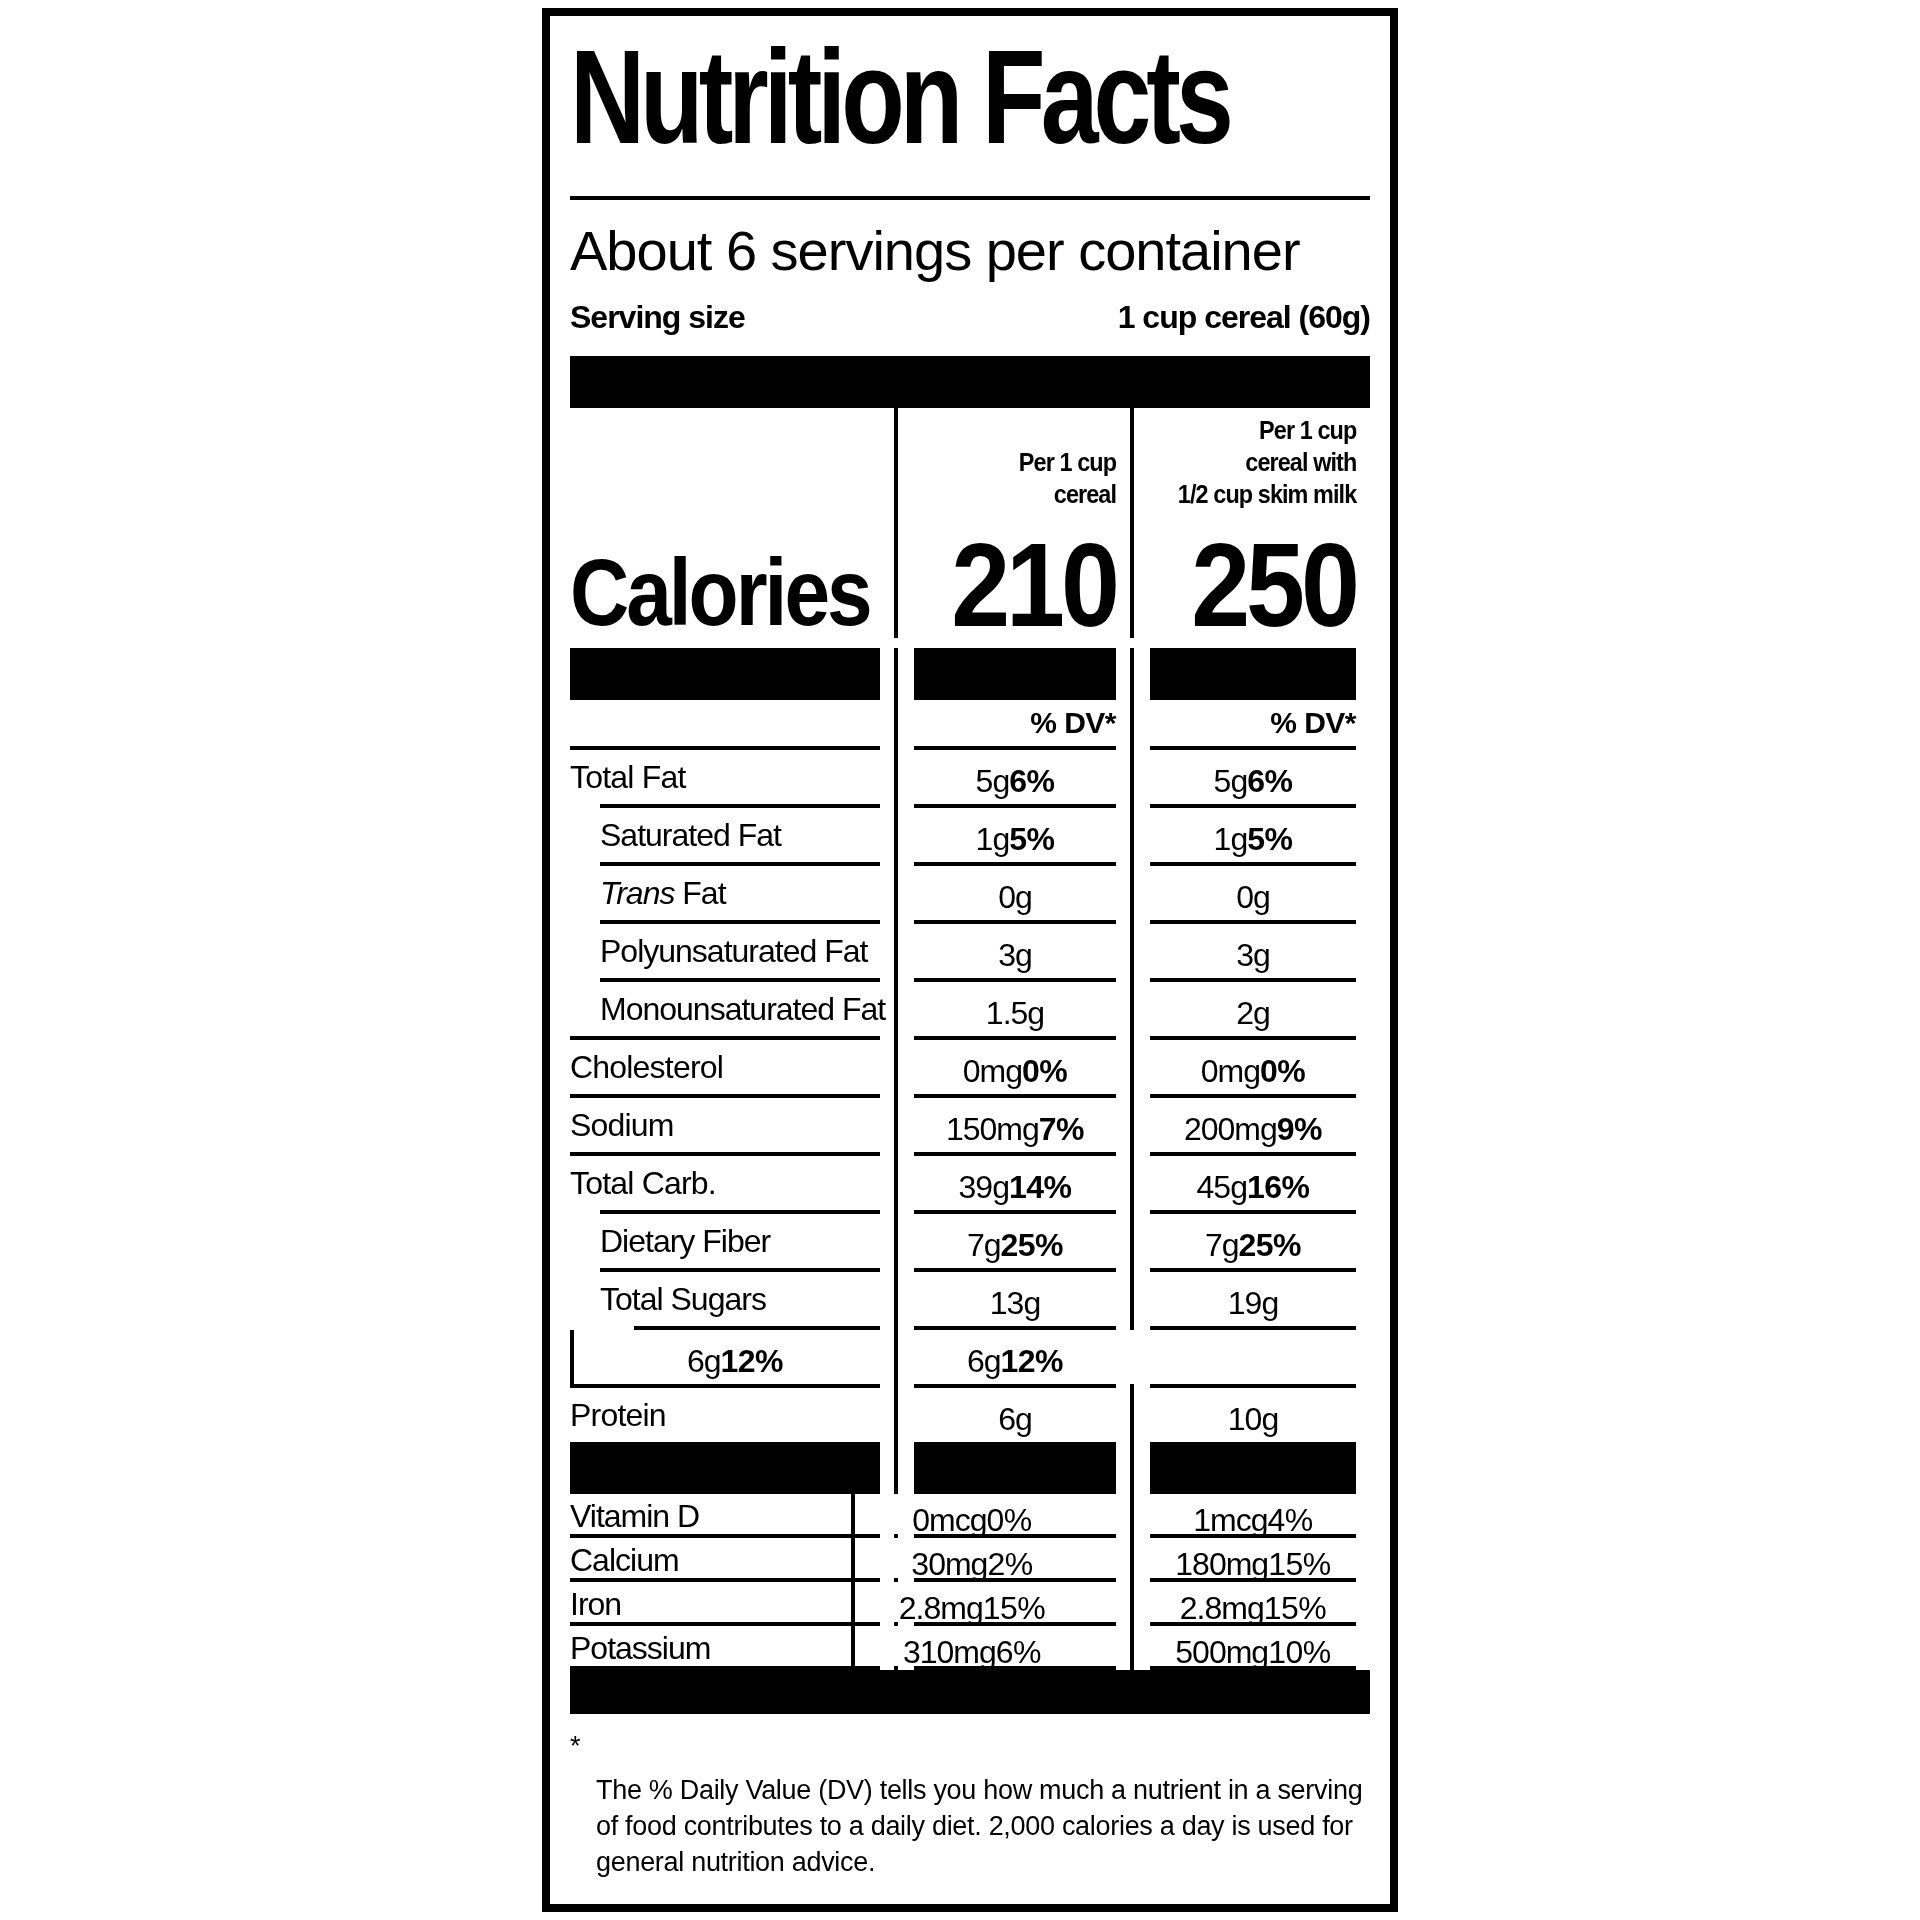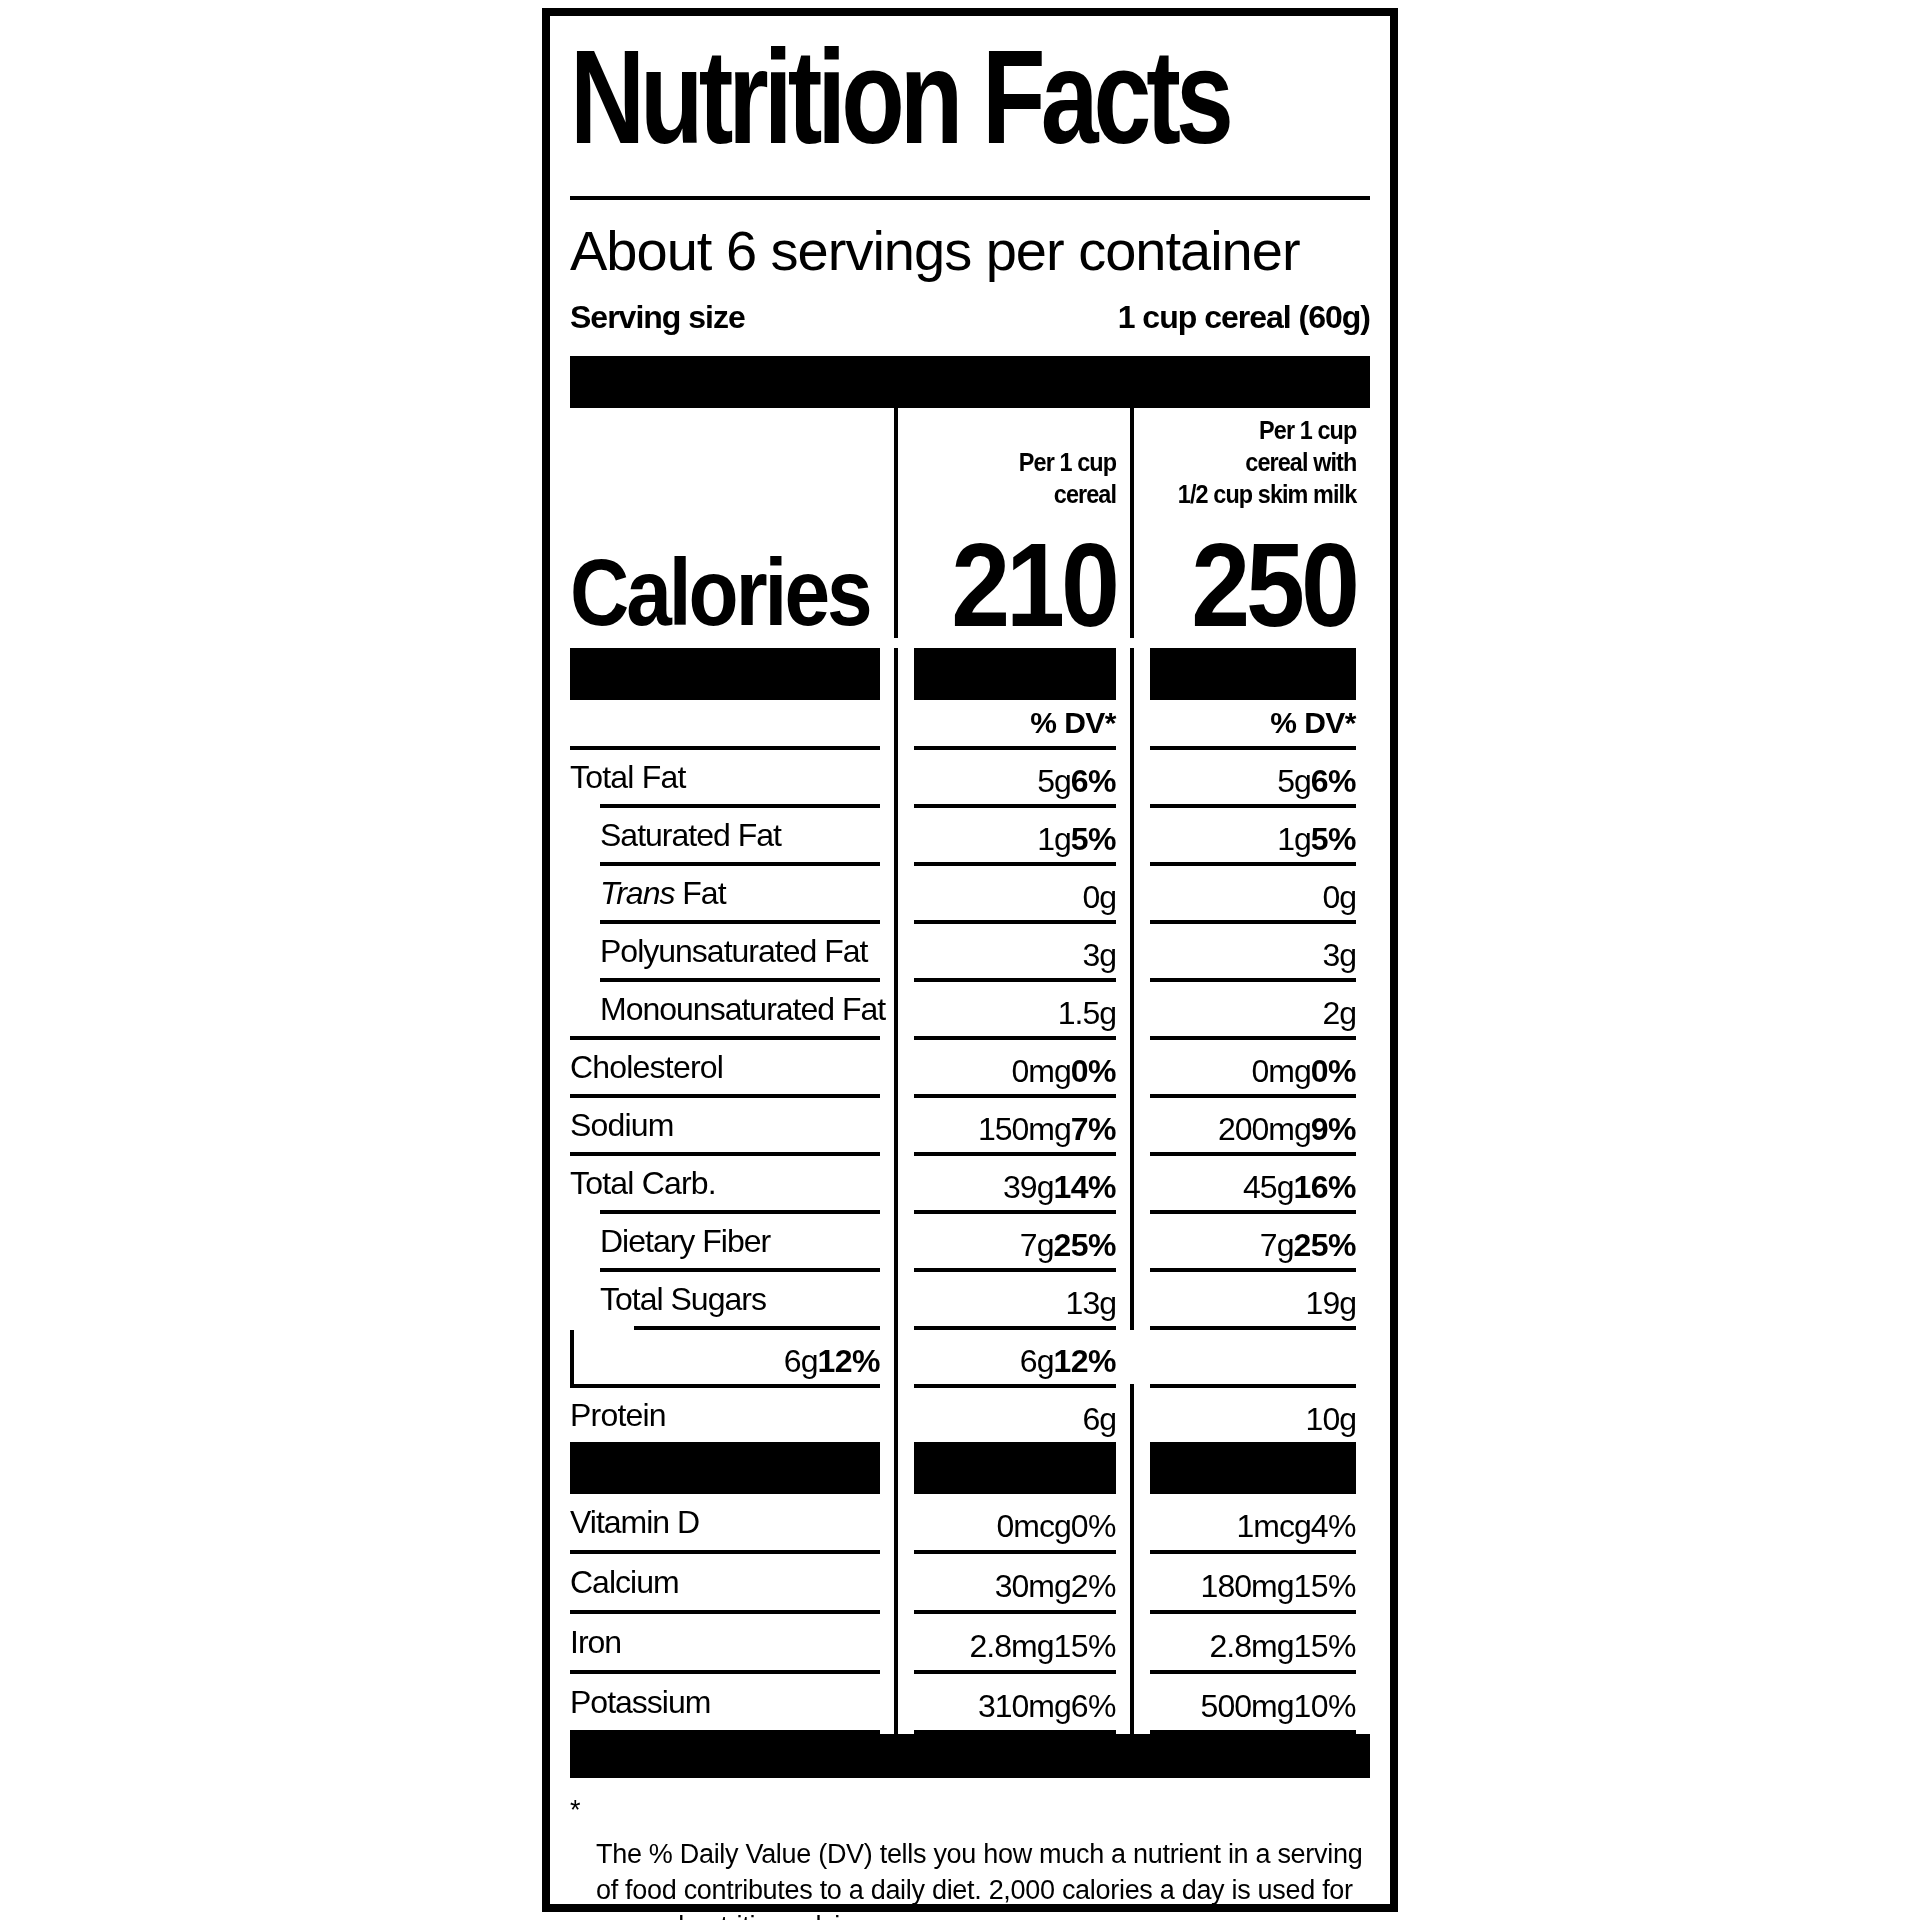--- a/index.html
+++ b/index.html
@@ -37,25 +37,25 @@
   .bar-row .c1 .bar{margin-right:14px;}
   .bar-row .c2 .bar,.bar-row .c3 .bar{margin:0 14px 0 16px;}
   .dv-row{height:46px;}
   .dv-cell{display:flex;align-items:center;justify-content:flex-end;padding:0 14px 0 23px;}
   .dv{font-weight:700;font-size:30px;letter-spacing:-.5px;}
   .rule-row{height:4px;}
   .rule-row .hr{height:4px;background:#000;}
   .rule-row .c1 .hr{margin-right:14px;}
   .rule-row .c2 .hr,.rule-row .c3 .hr{margin:0 14px 0 16px;}
   .data-row{height:54px;}
-  .vit-row{height:56px;}
+  .vit-row{height:40px;gap:43px;}
   .namecell{display:flex;align-items:center;white-space:nowrap;}
   .nm{font-size:32px;letter-spacing:-1px;}
   .nm.b{font-weight:400;letter-spacing:-.8px;}
-  .vcell{display:flex;align-items:center;justify-content:flex-end;padding:8px 14px 0 16px;}
+  .vcell{display:flex;align-items:center;justify-content:center;padding:8px 14px 0 16px;}
   .val{font-size:32px;letter-spacing:-1px;}
   .pct{font-weight:700;font-size:32px;letter-spacing:-.5px;}
   .pct.reg{font-weight:400;}
   .fullbar{height:44px;background:#000;margin-top:0;}
   .footnote{display:flex;margin-top:14px;font-size:27px;letter-spacing:-.3px;line-height:1.34;}
   .fn-star{flex:none;width:26px;}
   .fn-text{flex:1;margin-top:44px;}
 </style>
 </head>
 <body>

